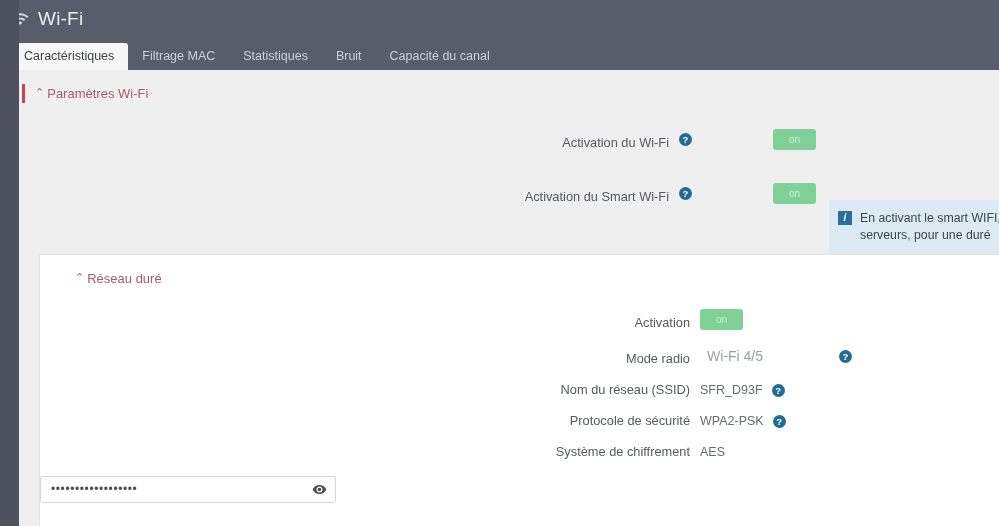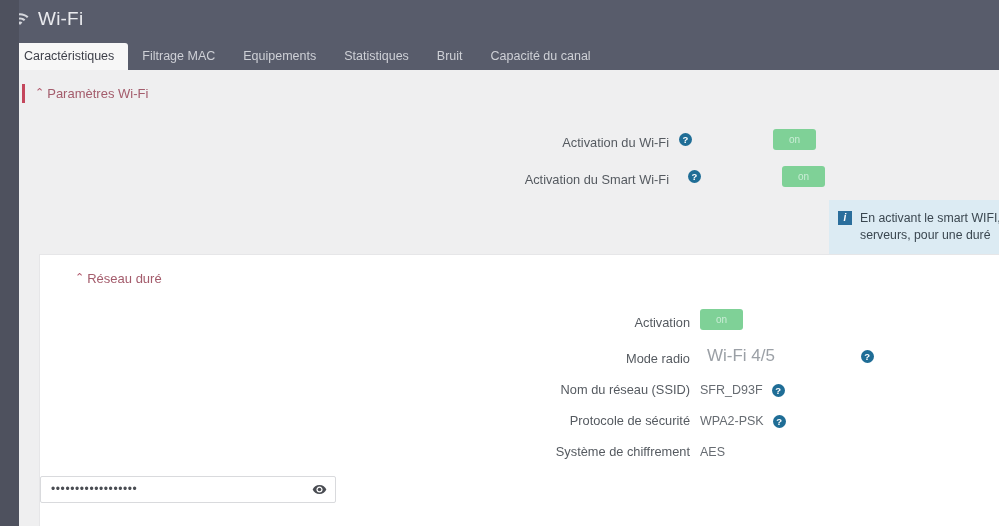--- a/index.html
+++ b/index.html
@@ -192,21 +192,21 @@
     display: inline-flex;
     align-items: stretch;
     border-radius: 2px;
     overflow: hidden;
     height: 20px;
   }
   .seg {
     display: flex;
     align-items: center;
     padding: 0 7px;
-    font-size: 17px;
+    font-size: 14px;
     color: #9ba0a6;
     background: transparent;
     cursor: pointer;
     white-space: nowrap;
   }
   .seg.on {
     background: #ec4899;
     color: #ffffff;
     margin-top: 37px;
   }
@@ -307,21 +307,20 @@
           <path d="M10 10.6c-.9 0-1.8.4-2.4 1l2.4 2.4 2.4-2.4c-.6-.6-1.5-1-2.4-1z" fill="#d5d7dd"></path>
         </svg>
       </span>
       <span class="header-title">Wi-Fi</span>
     </div>
   </div>
 
   <div class="tabstrip">
     <div class="tab active">Caractéristiques</div>
     <div class="tab">Filtrage MAC</div>
-    <div class="tab">Equipements</div>
     <div class="tab">Statistiques</div>
     <div class="tab">Bruit</div>
     <div class="tab">Capacité du canal</div>
   </div>
 
   <div class="canvas">
 
     <div class="section-top">
 
       <div class="sec-head">
@@ -332,21 +331,21 @@
 
       <div class="row" style="margin-top:26px;">
         <div class="row-label">Activation du Wi-Fi</div>
         <div class="row-ctl">
           <span class="help">?</span>
           <span style="display:inline-block;width:63px;"></span>
           <span class="toggle-on">on</span>
         </div>
       </div>
 
-      <div class="row" style="margin-top:16px;gap:9px;">
+      <div class="row" style="margin-top:33px;">
         <div class="row-label">Activation du Smart Wi-Fi</div>
         <div class="row-ctl">
           <span class="help">?</span>
           <span style="display:inline-block;width:63px;"></span>
           <span class="toggle-on">on</span>
         </div>
       </div>
 
       <div class="callout">
         <span class="info-badge">i</span>

